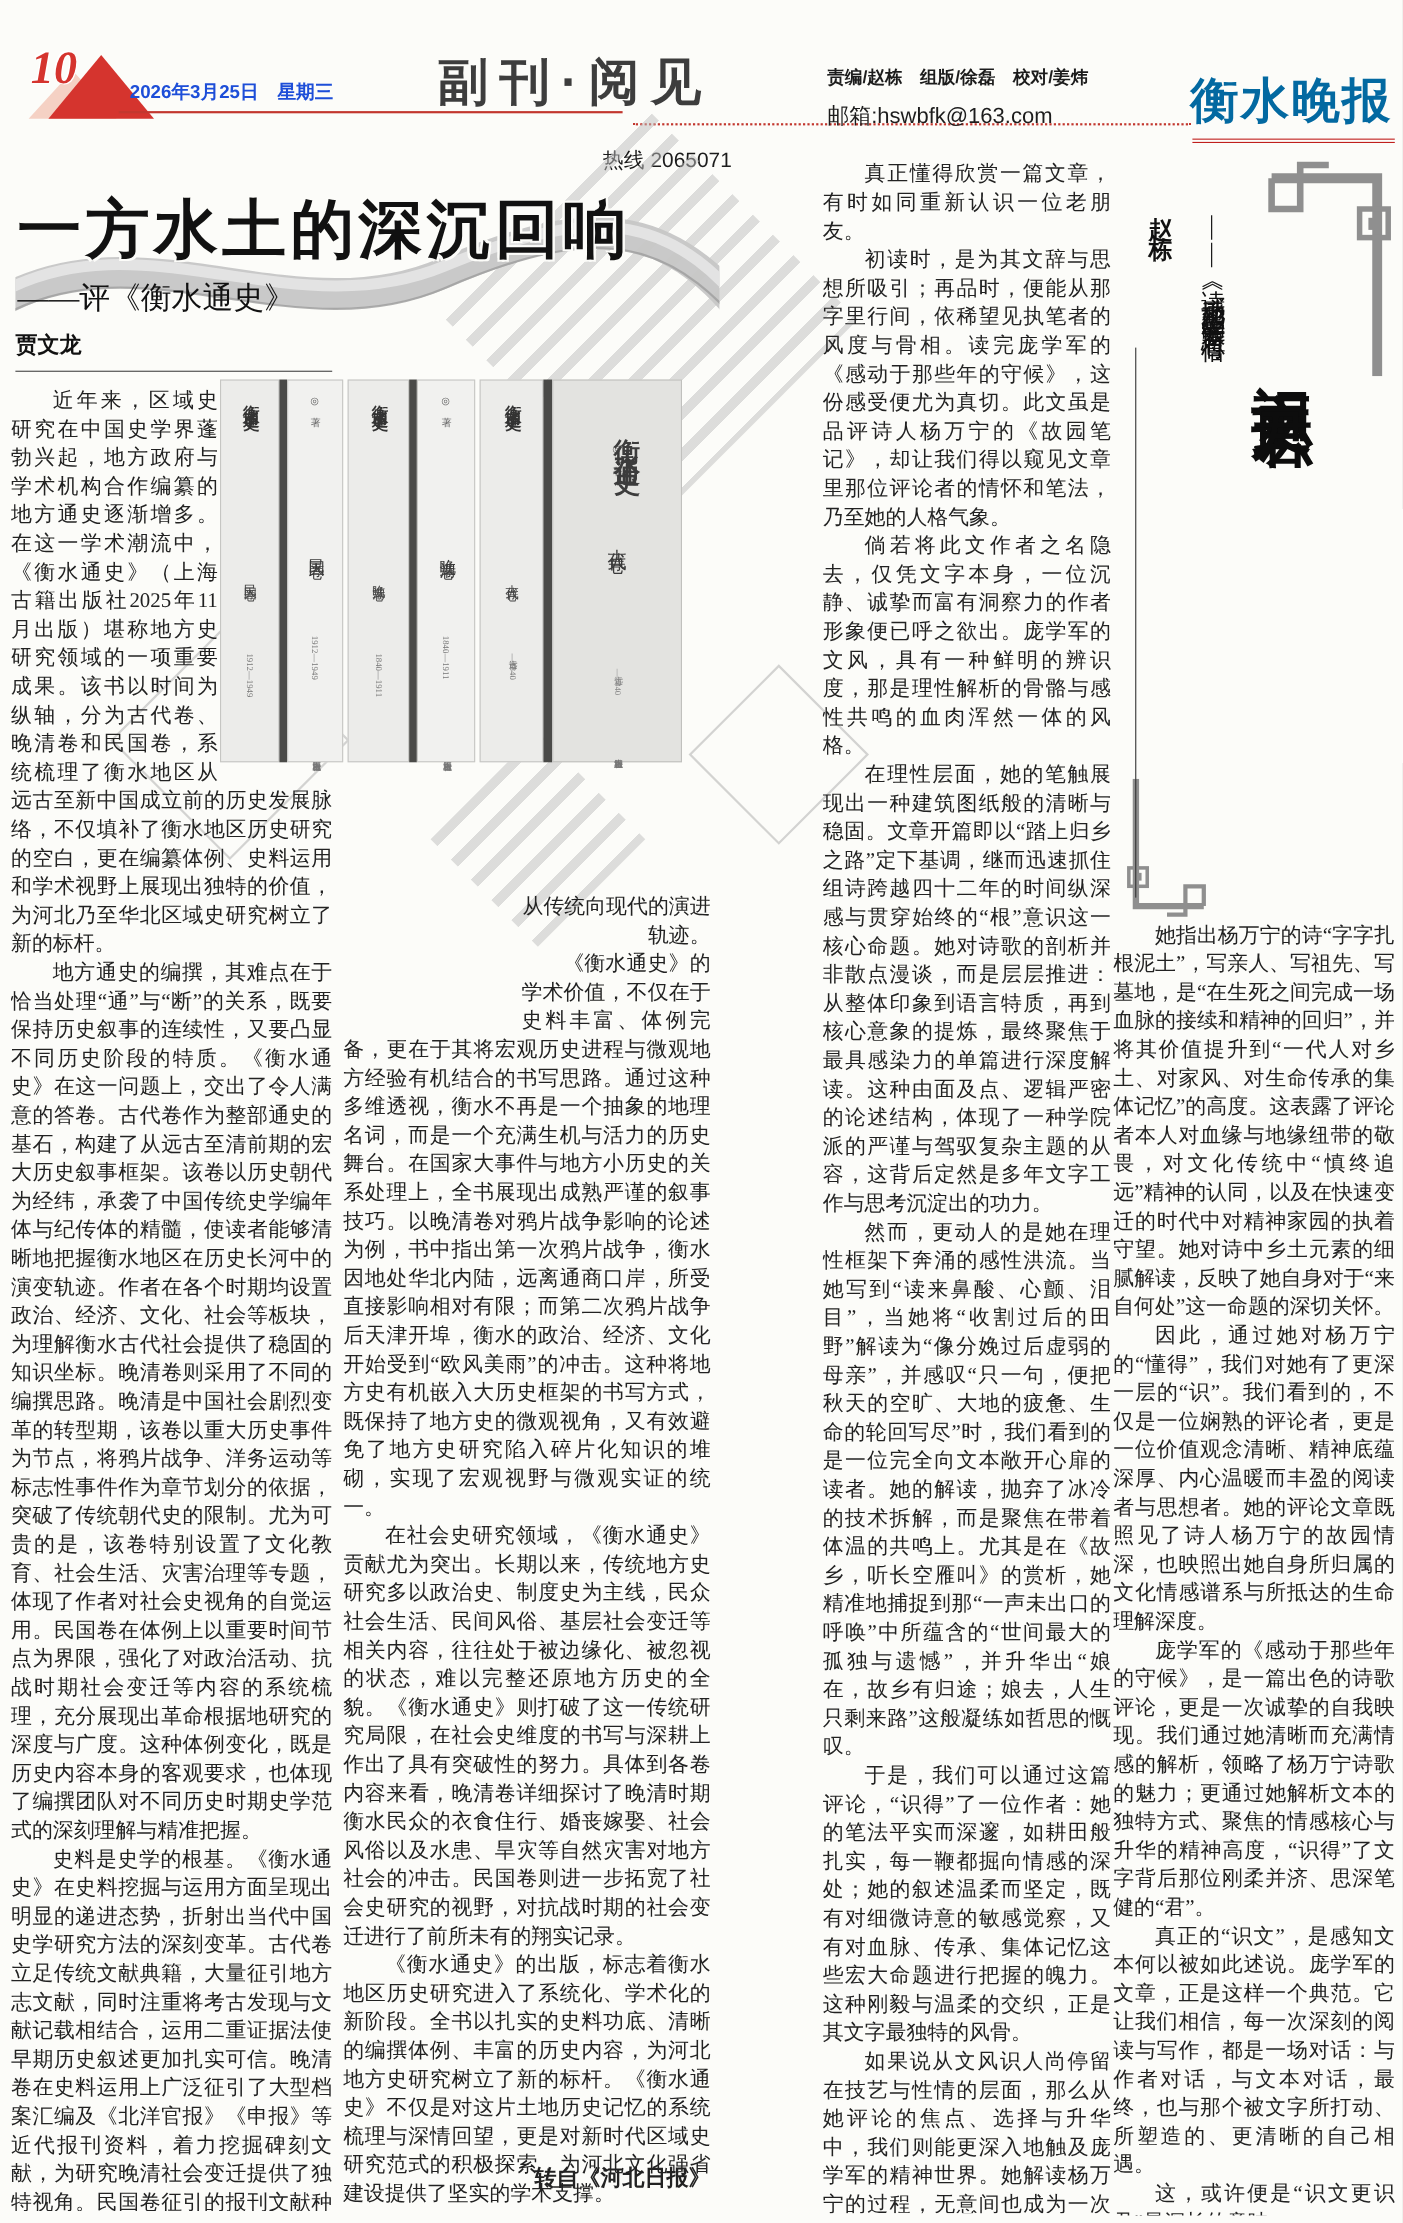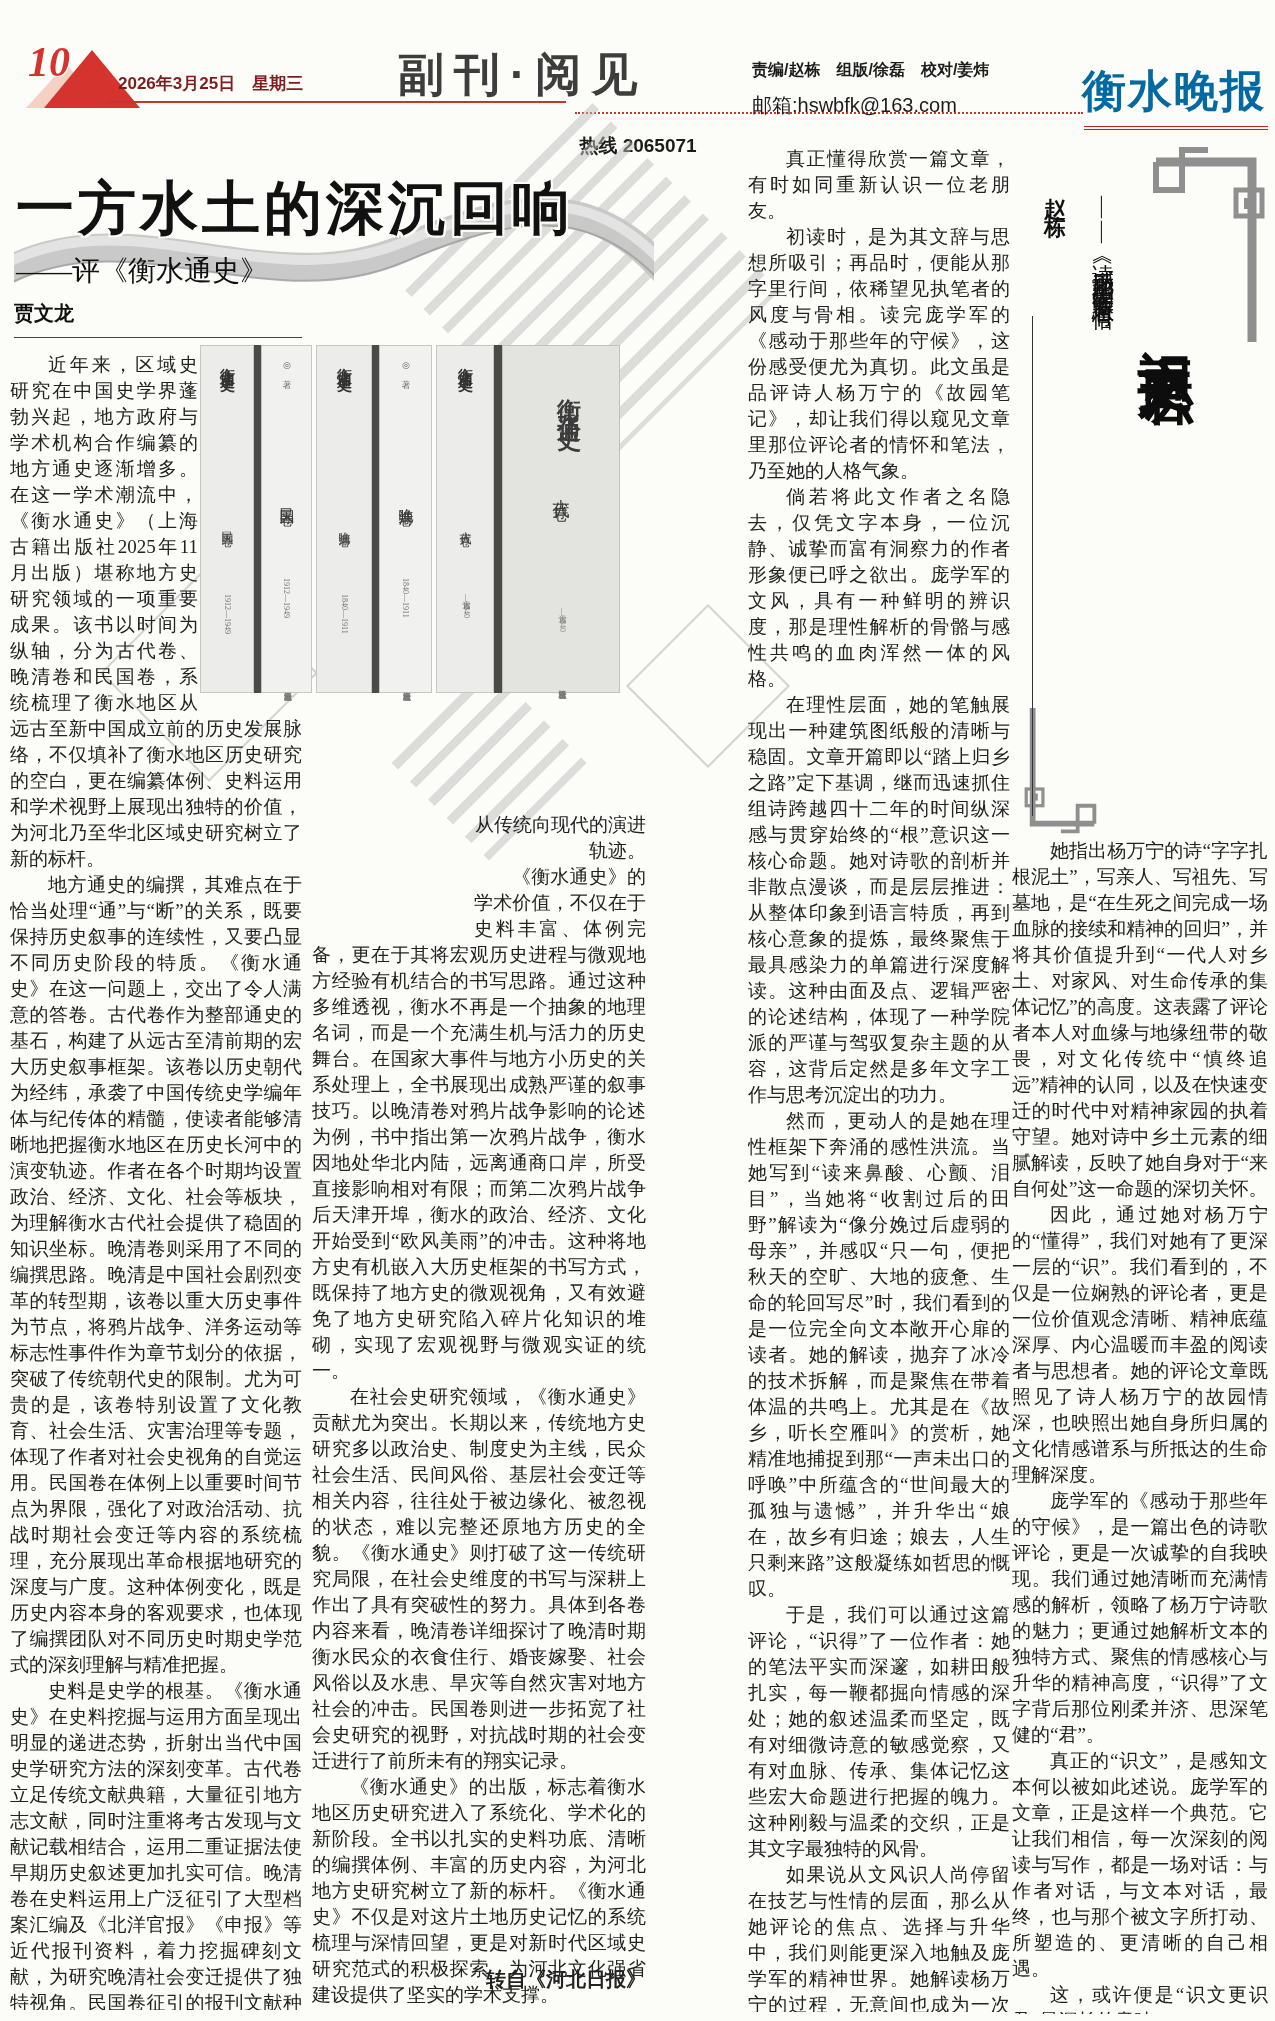--- a/index.html
+++ b/index.html
@@ -6,34 +6,34 @@
   #page{position:relative;width:1275px;height:2021px;margin:0 auto;background:#fcfcf9;
         font-family:"Liberation Serif","DejaVu Serif",serif;color:#222;overflow:hidden;}
   
   .hdr{position:absolute;left:0;top:0;width:1275px;height:170px;}
   .pagenum-wrap{position:absolute;left:26px;top:42px;width:110px;height:68px;}
   .tri{position:absolute;width:0;height:0;border-style:solid;}
   .tri-big{left:18px;top:8px;border-width:0 48px 58px 48px;border-color:transparent transparent #d5342e transparent;}
   .tri-lite{left:0;top:22px;border-width:0 40px 44px 40px;border-color:transparent transparent #f3c9bb transparent;opacity:.85;}
   .pagenum{position:absolute;left:2px;top:-4px;font-size:42px;font-weight:bold;font-style:italic;color:#d5342e;
            text-shadow:1px 1px 0 #fff,-1px -1px 0 #fff;}
-  .date{position:absolute;left:118px;top:72px;font-size:17px;font-weight:bold;color:#7f1d1d;
+  .date{position:absolute;left:118px;top:72px;font-size:17px;font-weight:bold;color:#1d4ed8;
         font-family:"Liberation Sans",sans-serif;}
   .rule-red{position:absolute;left:108px;top:101px;width:458px;height:0;border-top:2px solid #c2372f;}
   .rule-dot{position:absolute;left:575px;top:112px;width:508px;height:0;border-top:2px dotted #c2372f;}
   .section-title{position:absolute;left:398px;top:44px;font-size:46px;font-weight:bold;color:#3d3d3d;
                  letter-spacing:10px;font-family:"Liberation Sans",sans-serif;}
   .staff{position:absolute;left:752px;top:60px;font-size:16px;font-weight:bold;color:#1c1c1c;
          font-family:"Liberation Sans",sans-serif;}
   .email{position:absolute;left:752px;top:92px;font-size:20px;color:#1c1c1c;font-family:"Liberation Sans",sans-serif;}
   .masthead{position:absolute;left:1082px;top:62px;width:190px;font-size:44px;font-weight:bold;
             color:#0369a1;letter-spacing:2px;white-space:nowrap;}
   .masthead-line{position:absolute;left:1084px;top:126px;width:184px;border-top:4px double #c01f1d;}
-  .hotline{position:absolute;left:523px;top:133px;width:230px;text-align:center;font-size:19px;color:#1c1c1c;
-           font-family:"Liberation Sans",sans-serif;font-weight:bold;}
+  .hotline{position:absolute;left:548px;top:133px;width:230px;font-size:19px;color:#1c1c1c;
+           font-family:"Liberation Sans",sans-serif;}
   
   .dia{position:absolute;transform:rotate(45deg);opacity:.5;z-index:0;}
   .dia-stripe{background:repeating-linear-gradient(90deg,#bdbdbd 0 9px,transparent 9px 26px);}
   .dia-line{border:2px solid #aaa;}
   
   .a1-head{position:absolute;left:14px;top:150px;width:632px;height:150px;z-index:3;}
   .a1-ribbon{position:absolute;left:0;top:8px;z-index:1;}
   .a1-title{position:absolute;left:2px;top:20px;font-size:58px;font-weight:bold;letter-spacing:4px;color:#111;
             z-index:2;text-shadow:2px 2px 0 #fcfcf9,-2px -2px 0 #fcfcf9,2px -2px 0 #fcfcf9,-2px 2px 0 #fcfcf9;}
   .a1-sub{position:absolute;left:16px;top:252px;font-size:28px;font-weight:normal;color:#111;z-index:3;}

